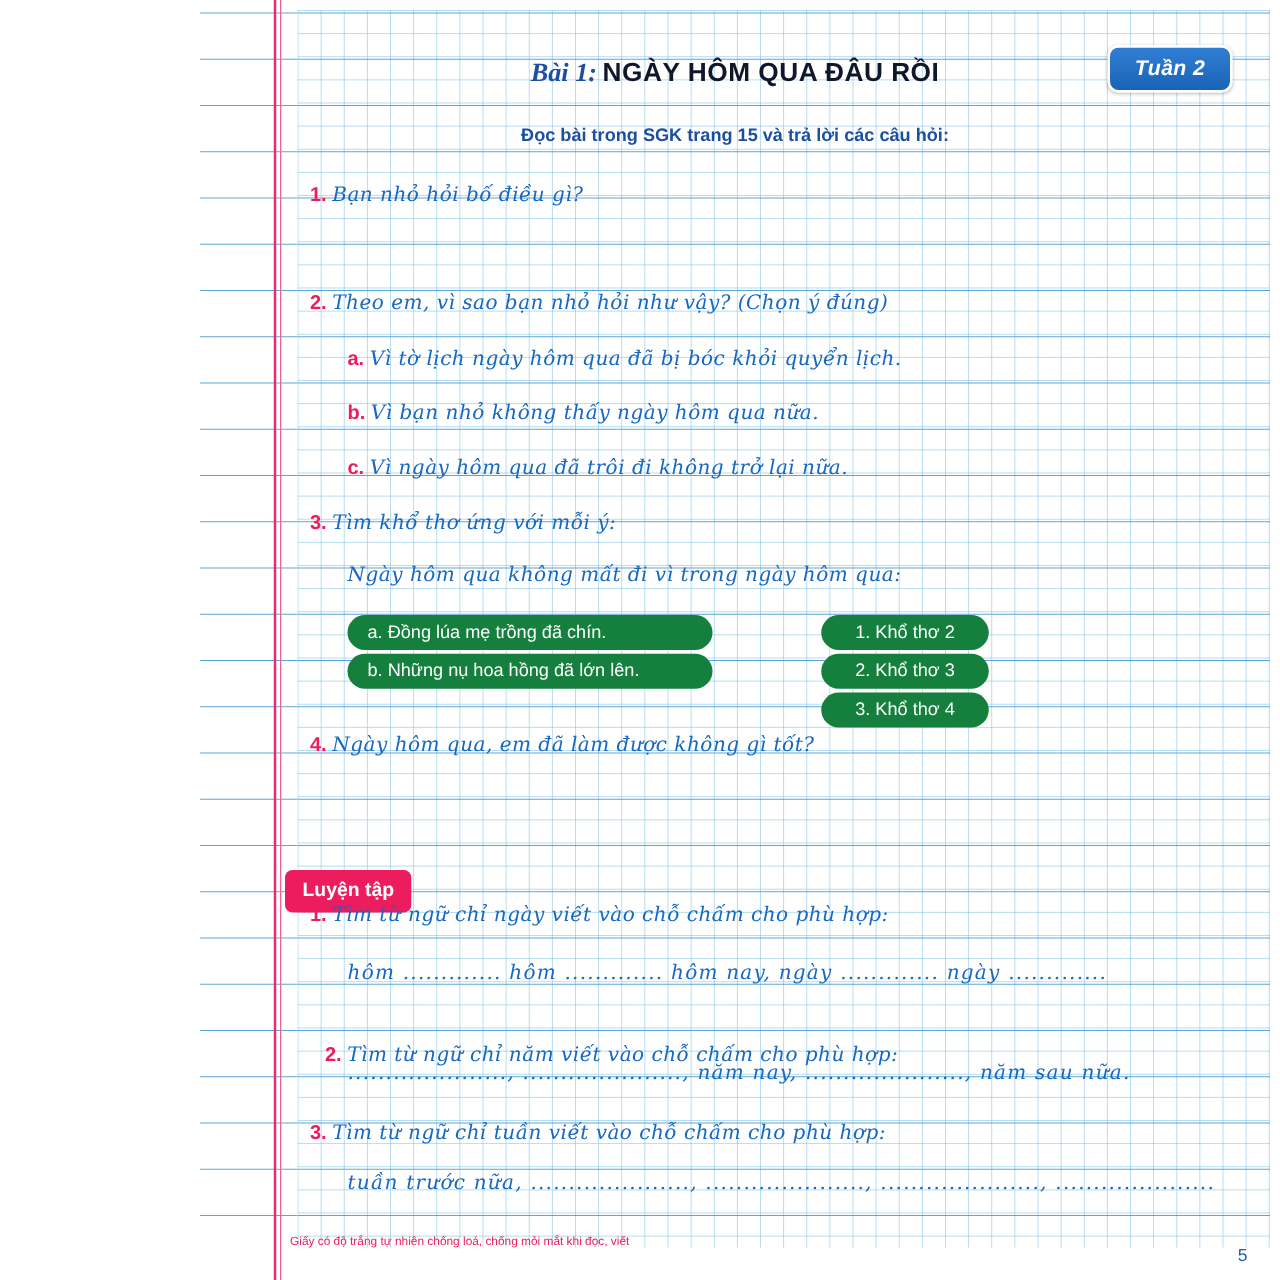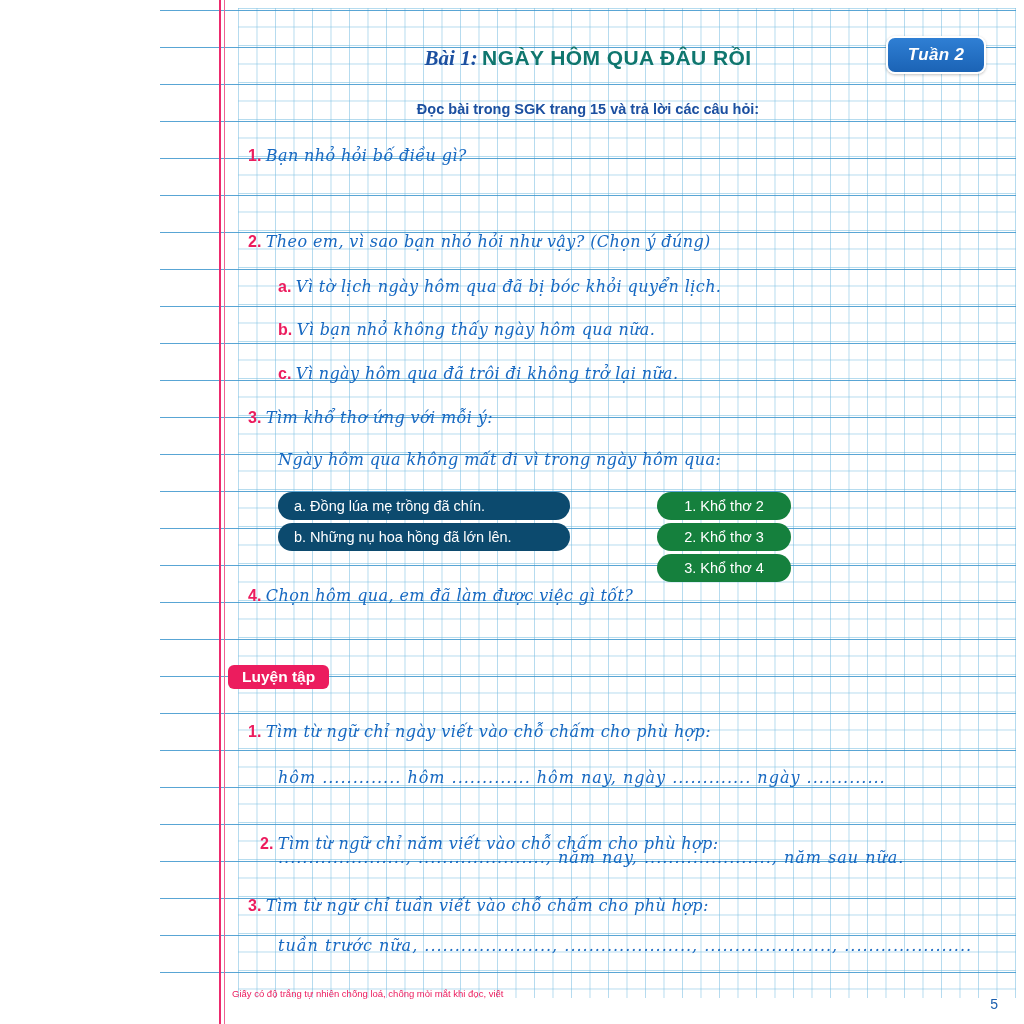--- a/index.html
+++ b/index.html
@@ -108,21 +108,21 @@
     font-style: italic;
     font-weight: bold;
     font-size: 21px;
     color: #1b4fa0;
     margin-top: 29px;
   }
   .title-main {
     font-family: "Liberation Sans", sans-serif;
     font-weight: bold;
     font-size: 21px;
-    color: #0f766e;
+    color: #0f172a;
     letter-spacing: 0.4px;
   }
 
   .subtitle {
     position: absolute;
     left: 238px;
     top: 101px;
     width: 700px;
     text-align: center;
     font-family: "Liberation Sans", sans-serif;
@@ -150,39 +150,39 @@
   .q-line {
     position: absolute;
     white-space: nowrap;
   }
 
   
   .chip {
     position: absolute;
     height: 28px;
     border-radius: 14px;
-    background: #0c4a6e;
+    background: #15803d;
     color: #ffffff;
     font-family: "Liberation Sans", sans-serif;
     font-size: 14.5px;
     display: flex;
     align-items: center;
     padding: 0 16px;
     box-sizing: border-box;
     white-space: nowrap;
   }
   .chip.blue {
     background: #15803d;
   }
 
   .luyentap {
     position: absolute;
     left: 228px;
-    top: 665px;
-    height: 24px;
+    top: 696px;
+    height: 34px;
     border-radius: 6px;
     background: #ec1c5e;
     color: #ffffff;
     font-family: "Liberation Sans", sans-serif;
     font-weight: bold;
     font-size: 15.5px;
     display: flex;
     align-items: center;
     padding: 0 14px;
     box-sizing: border-box;
@@ -263,21 +263,21 @@
 
     <div class="chip" style="left:278px; top:492px; width:292px;">a. Đồng lúa mẹ trồng đã chín.</div>
     <div class="chip" style="left:278px; top:523px; width:292px;">b. Những nụ hoa hồng đã lớn lên.</div>
 
     <div class="chip blue" style="left:657px; top:492px; width:134px; justify-content:center;">1. Khổ thơ 2</div>
     <div class="chip blue" style="left:657px; top:523px; width:134px; justify-content:center;">2. Khổ thơ 3</div>
     <div class="chip blue" style="left:657px; top:554px; width:134px; justify-content:center;">3. Khổ thơ 4</div>
 
     <div class="q-line" style="left:248px; top:586px;">
       <span class="num">4.</span>
-      <span class="hw">Chọn hôm qua, em đã làm được việc gì tốt?</span>
+      <span class="hw">Ngày hôm qua, em đã làm được không gì tốt?</span>
     </div>
 
     <div class="luyentap">Luyện tập</div>
 
     <div class="q-line" style="left:248px; top:722px;">
       <span class="num">1.</span>
       <span class="hw">Tìm từ ngữ chỉ ngày viết vào chỗ chấm cho phù hợp:</span>
     </div>
     <div class="q-line" style="left:278px; top:768px;">
       <span class="hw dots">hôm ............. hôm ............. hôm nay, ngày ............. ngày .............</span>

